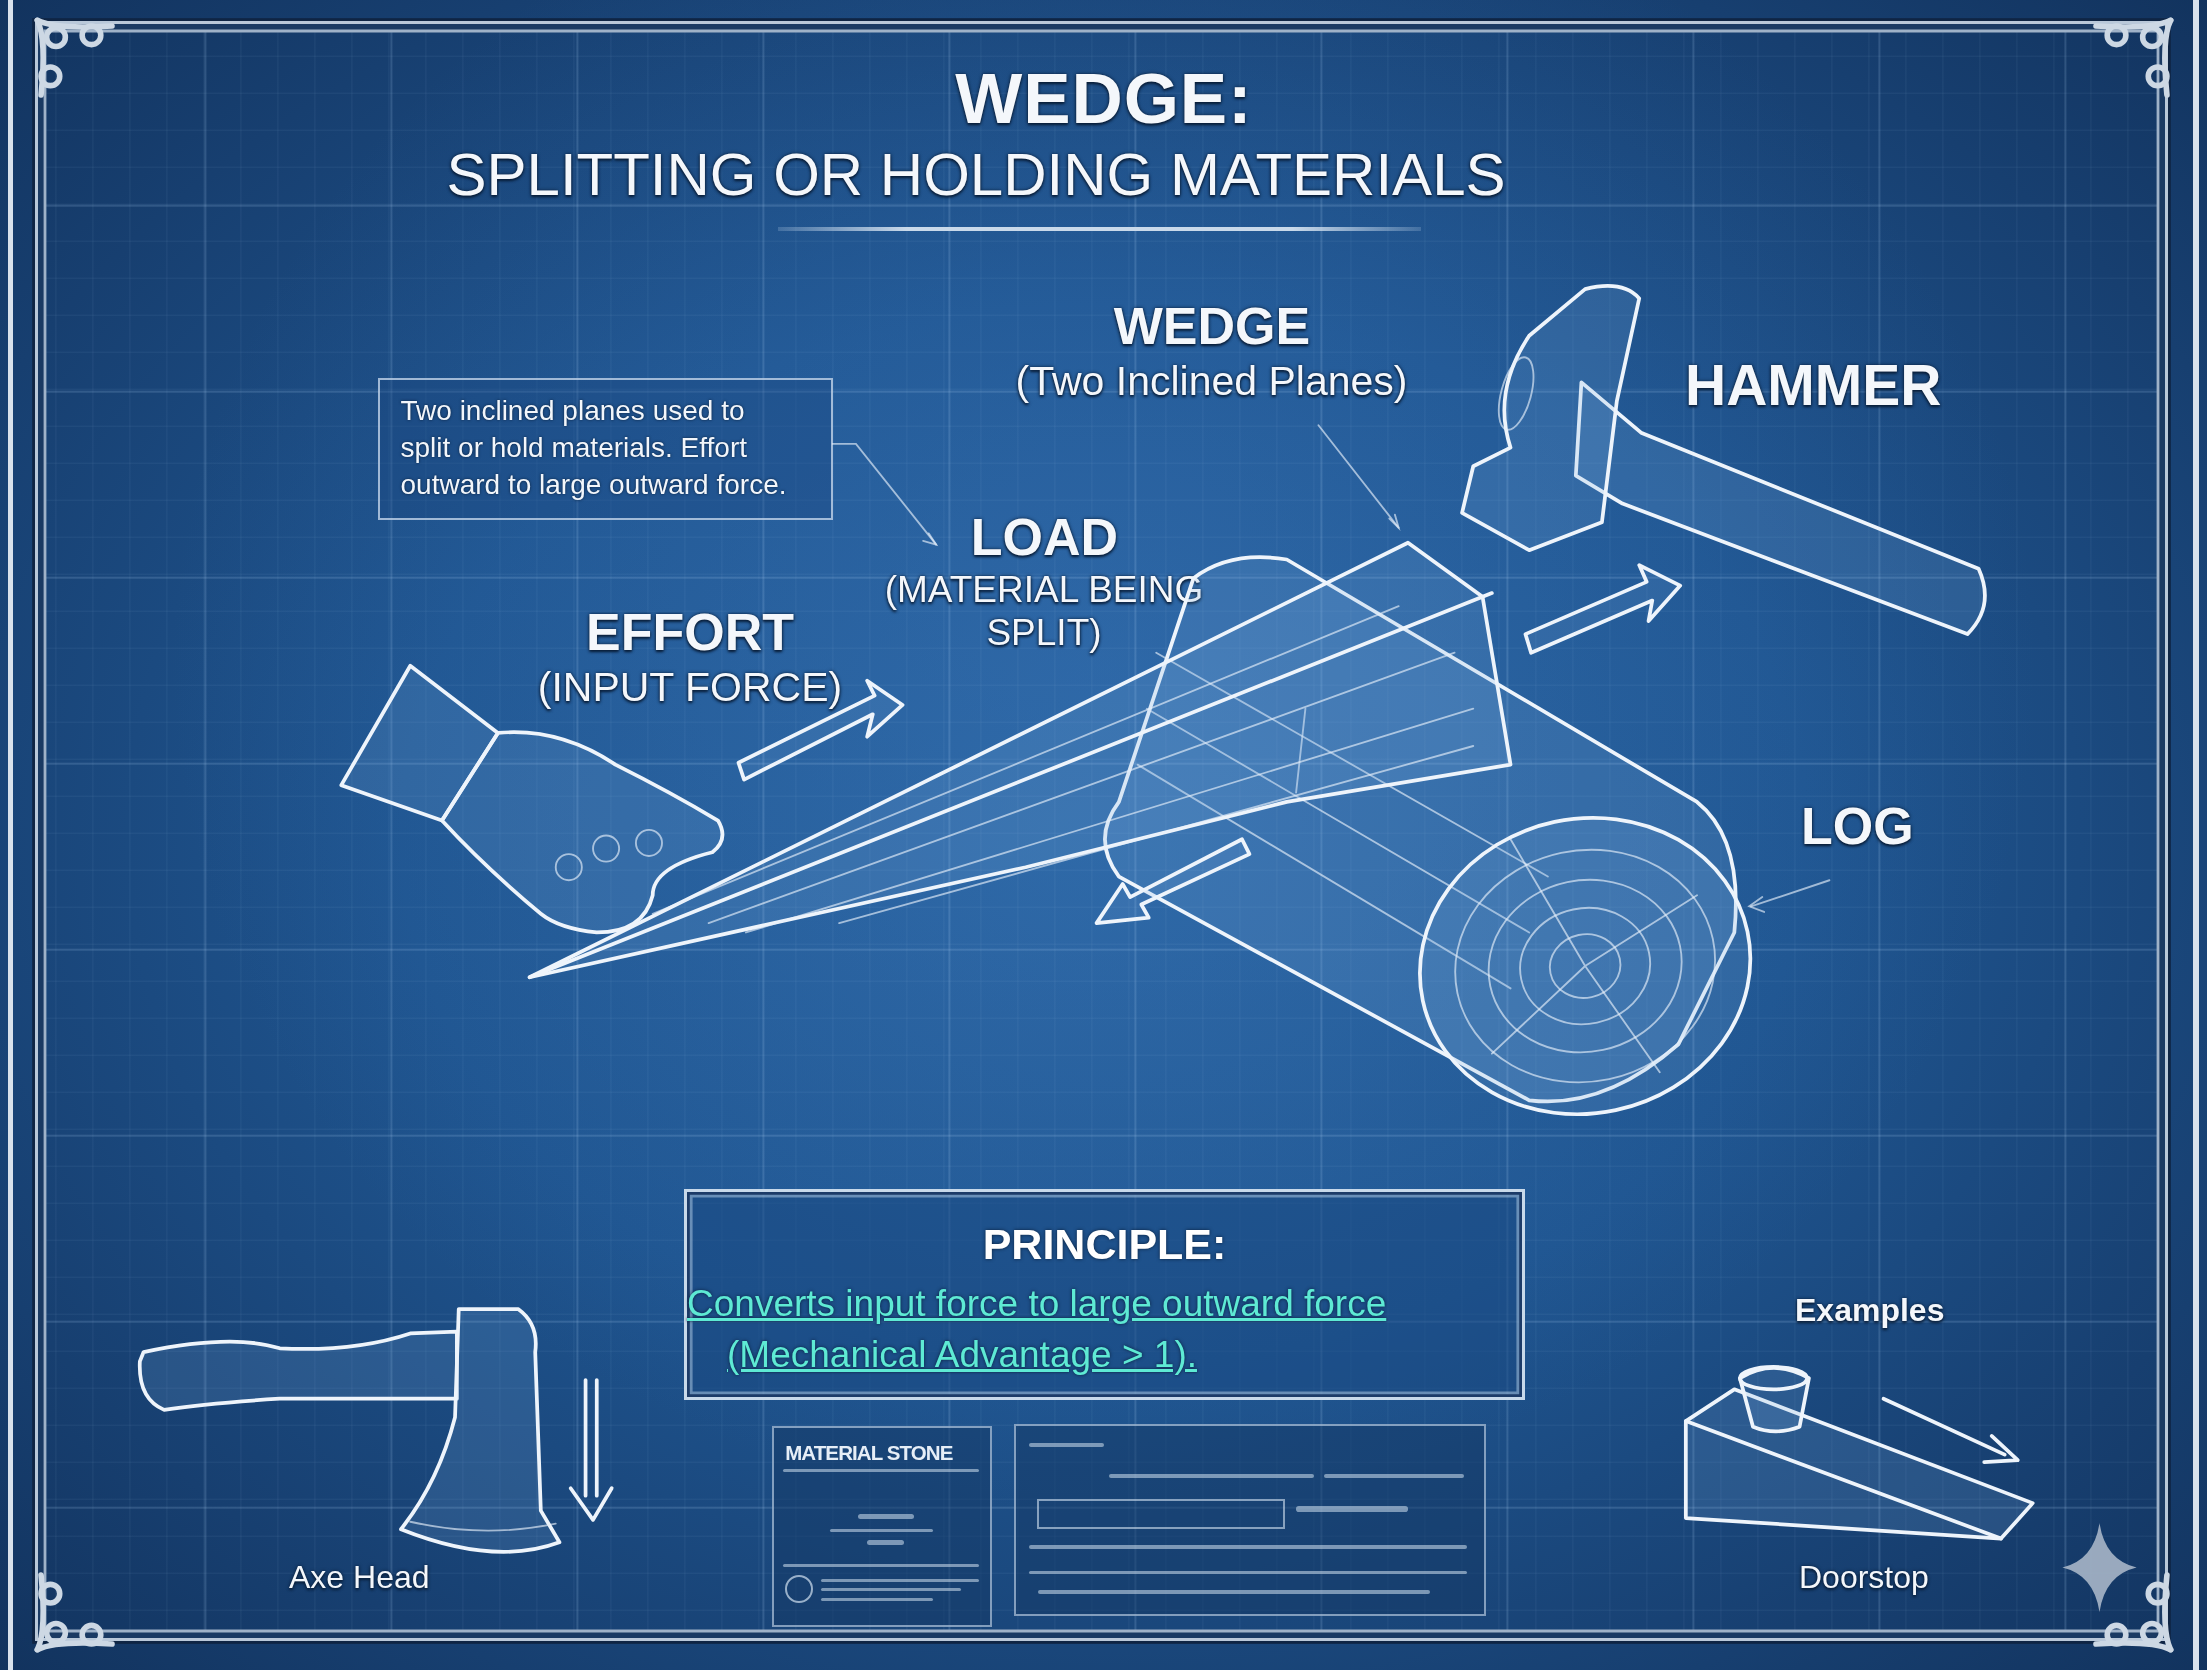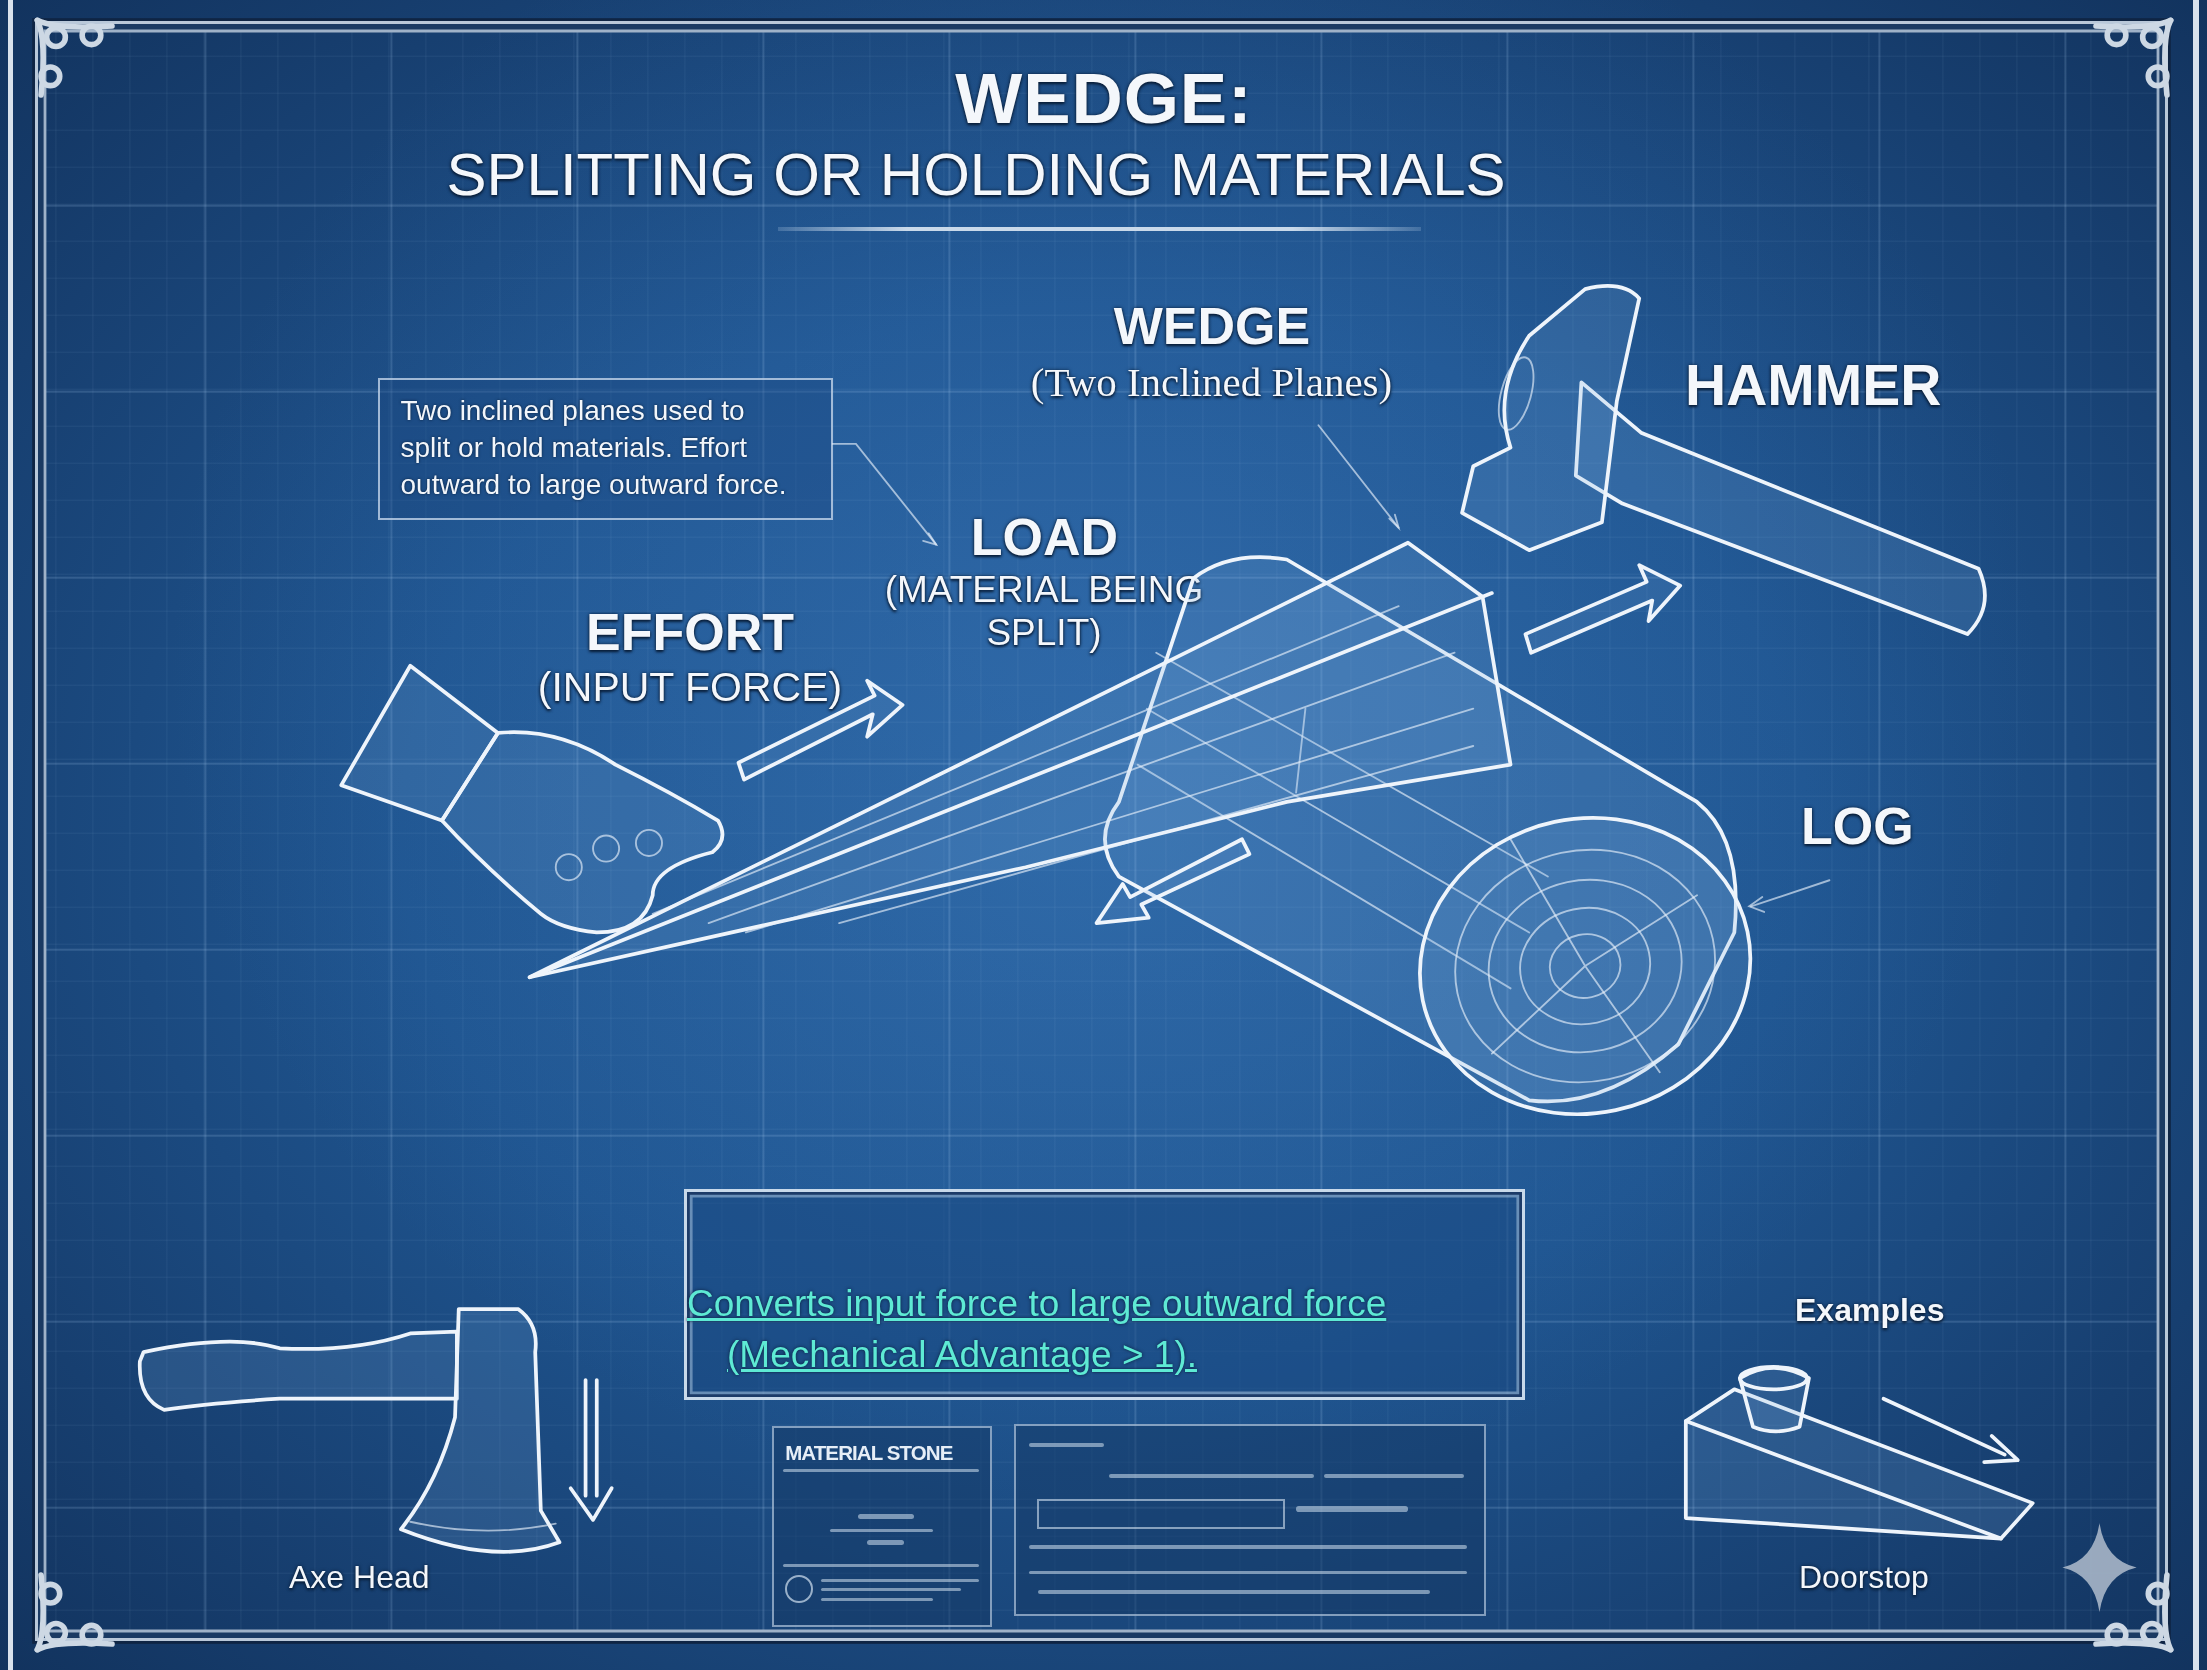--- a/index.html
+++ b/index.html
@@ -136,21 +136,21 @@
     <path d="M893 476 L918 476 L1004 584"></path>
     <path d="M996 572 L1004 584 L990 580"></path>
     <path d="M1414 456 L1500 566"></path>
     <path d="M1490 556 L1500 566 L1496 552"></path>
     <path d="M1962 944 L1878 972"></path>
     <path d="M1890 962 L1876 972 L1892 978"></path>
   </g>
 </svg>
 
 <div class="txt center label-bold" style="left:1063px;width:298px;top:296px;font-size:52px;">WEDGE</div>
-<div class="txt center" style="left:932px;width:559px;top:358px;font-size:41px;font-family:Liberation Serif, serif;">(Two Inclined Planes)</div>
+<div class="txt center" style="left:932px;width:559px;top:358px;font-size:41px;">(Two Inclined Planes)</div>
 
 <div class="txt label-bold" style="left:1685px;top:352px;font-size:57px;">HAMMER</div>
 
 <div class="txt center label-bold" style="left:914px;width:261px;top:507px;font-size:52px;">LOAD</div>
 <div class="txt center" style="left:848px;width:392px;top:569px;font-size:37px;">(MATERIAL BEING</div>
 <div class="txt center" style="left:848px;width:392px;top:612px;font-size:37px;">SPLIT)</div>
 
 <div class="txt center label-bold" style="left:522px;width:336px;top:602px;font-size:52px;">EFFORT</div>
 <div class="txt center" style="left:494px;width:392px;top:664px;font-size:41px;">(INPUT FORCE)</div>
 
@@ -197,20 +197,21 @@
   </g>
 
   <g class="sketch" stroke-width="4">
     <path d="M792 818 L938 746 L930 730 L968 756 L930 790 L936 766 L798 836 Z" fill="rgba(120,170,220,0.15)"></path>
     <path d="M1636 680 L1766 624 L1758 606 L1802 628 L1768 666 L1772 644 L1642 700 Z" fill="rgba(120,170,220,0.15)"></path>
     <path d="M1340 916 L1224 970 L1232 984 L1176 990 L1204 948 L1212 962 L1332 900 Z" fill="rgba(120,170,220,0.15)"></path>
   </g>
 </svg>
 
 <div class="principle-box">
+  <div class="ptitle">PRINCIPLE:</div>
   <div class="pline" style="top:91px;">Converts input force to large outward force</div>
   <div class="pline" style="top:142px;margin-left:40px;">(Mechanical Advantage &gt; 1).</div>
 </div>
 
 <svg style="left:0;top:0;" width="2208" height="1671" viewBox="0 0 2368 1792">
   <g>
     <path class="sketch fill-soft" d="M154 1450 Q250 1430 300 1446 Q380 1450 440 1430 L490 1428 L490 1500 Q420 1500 300 1500 Q220 1505 176 1512 Q148 1500 150 1460 Z"></path>
     <path class="sketch fill-soft" d="M492 1404 L556 1404 Q578 1420 574 1450 L580 1620 L600 1654 Q530 1680 430 1640 Q470 1590 488 1520 Z"></path>
     <path class="sketch-thin" d="M440 1632 Q520 1650 596 1634"></path>
     <path class="sketch" stroke-width="3" d="M628 1480 L628 1604 M612 1596 L636 1630 L656 1596 M640 1480 L640 1604"></path>

